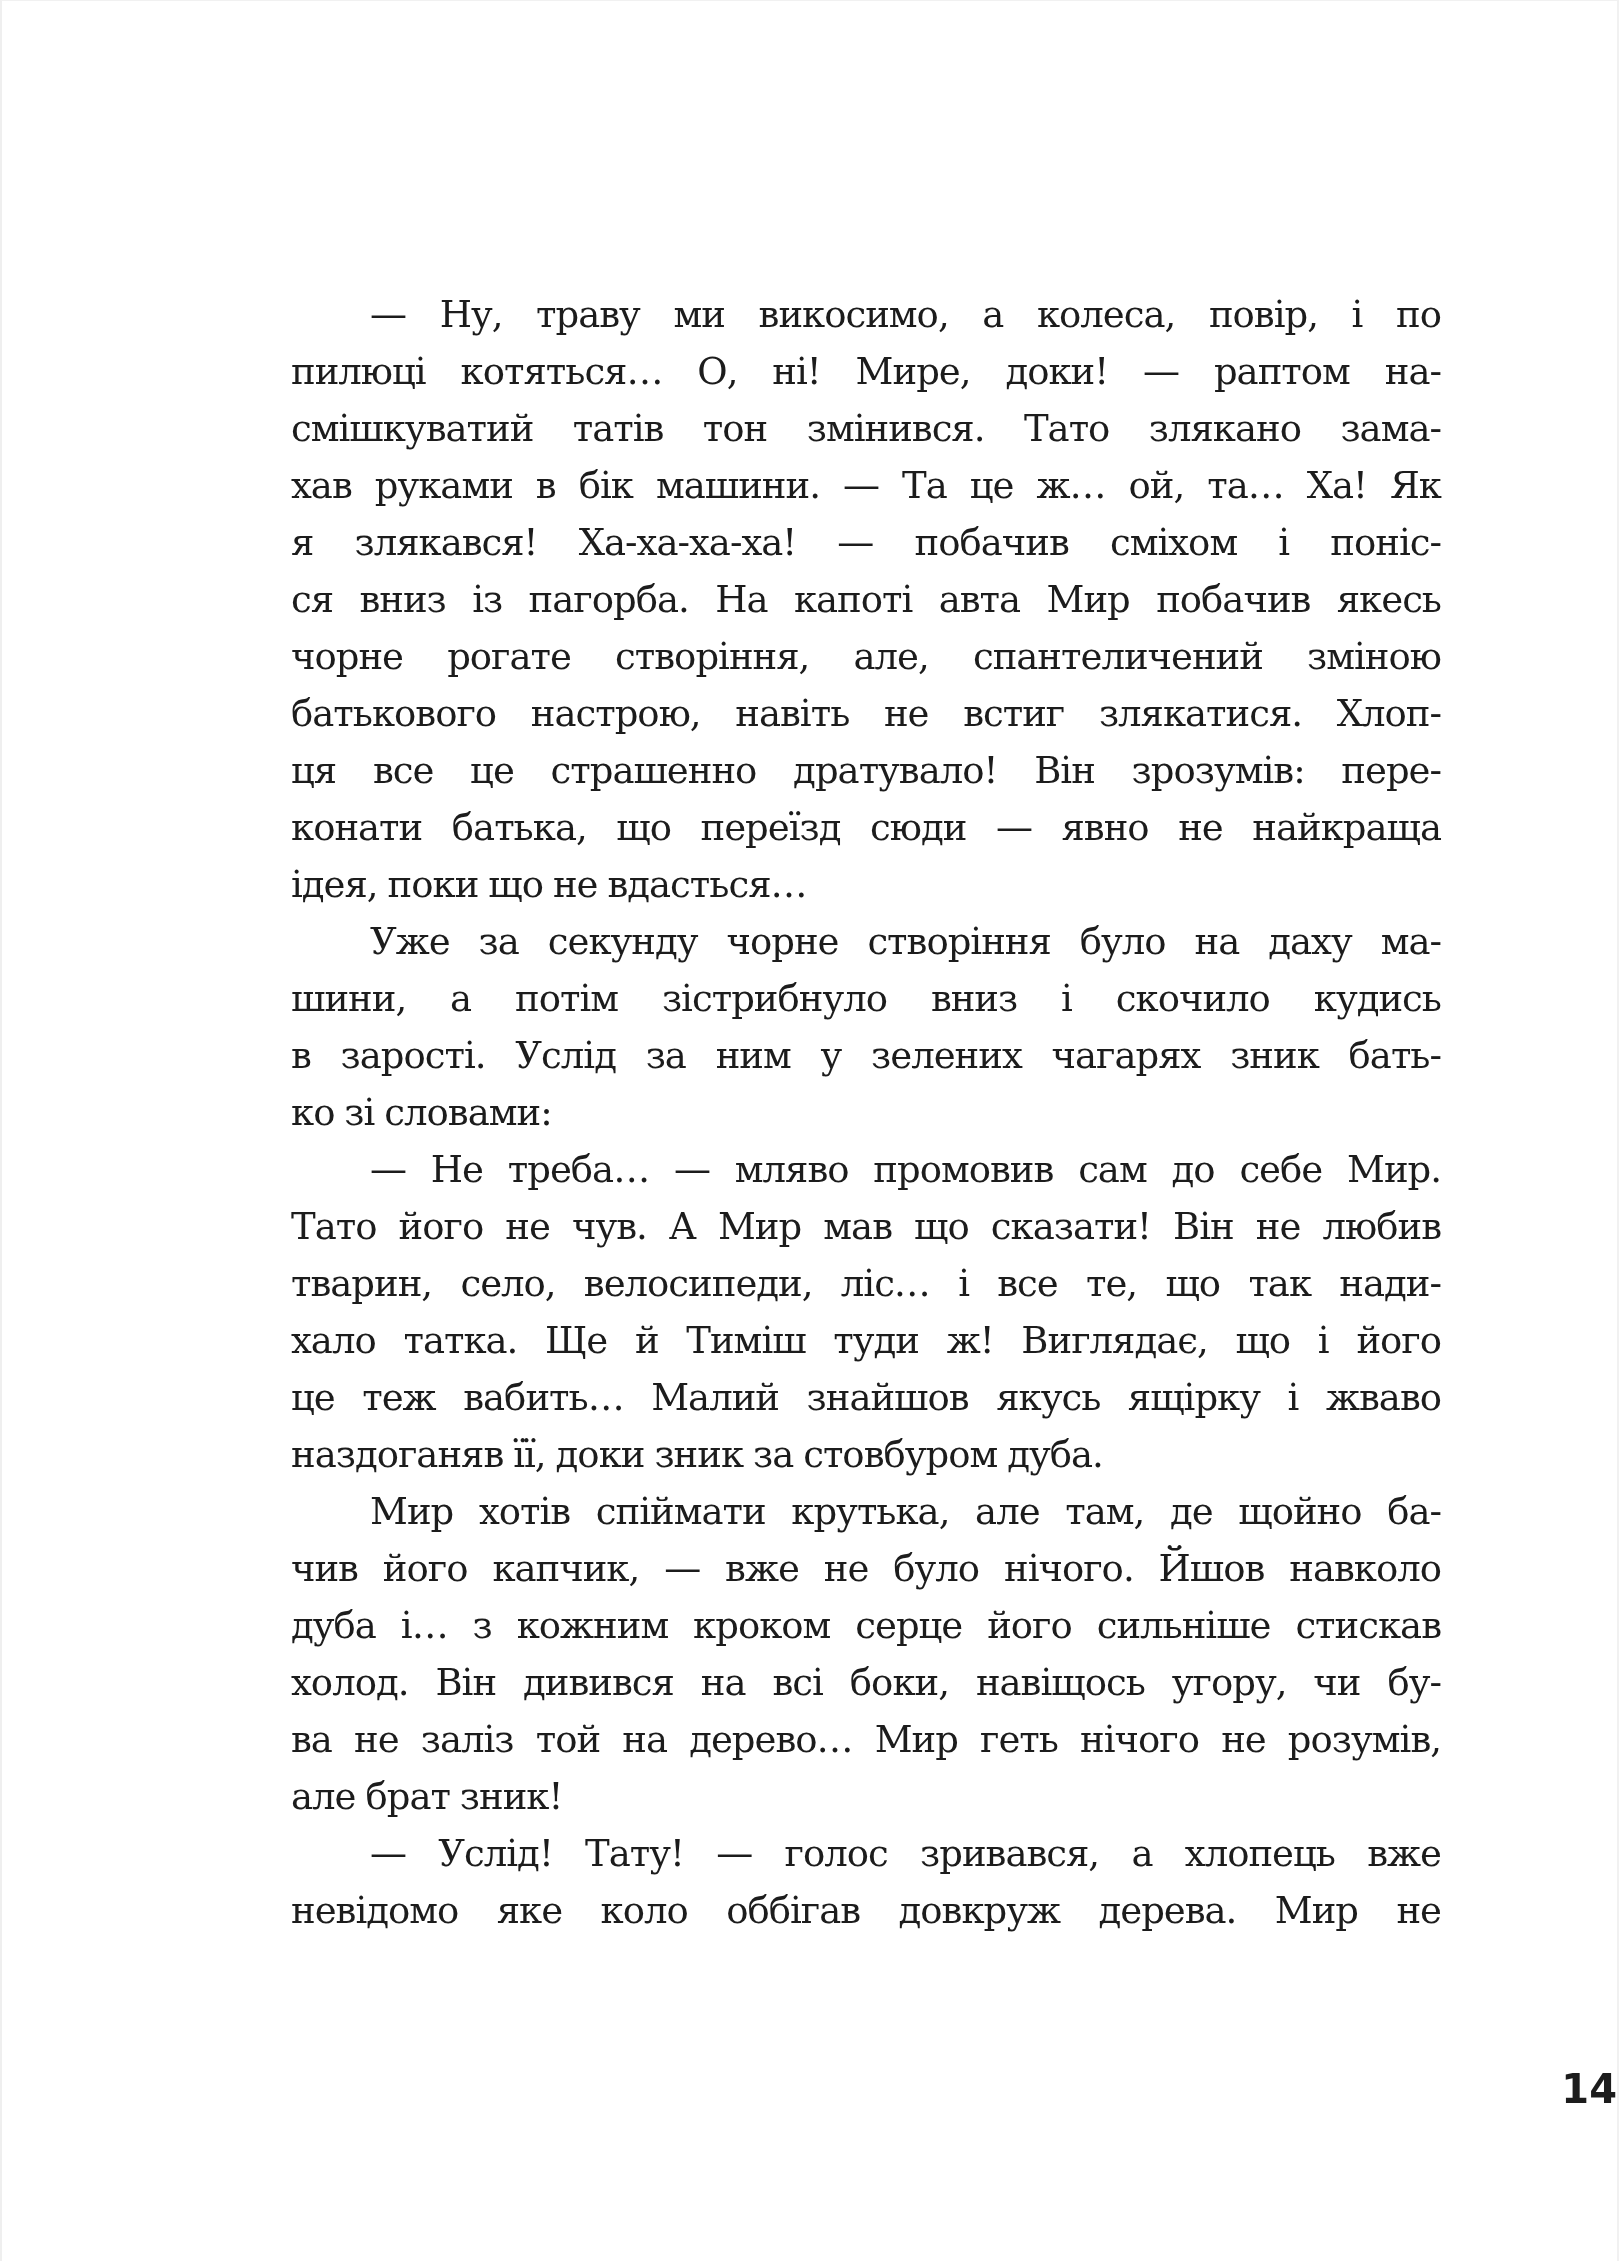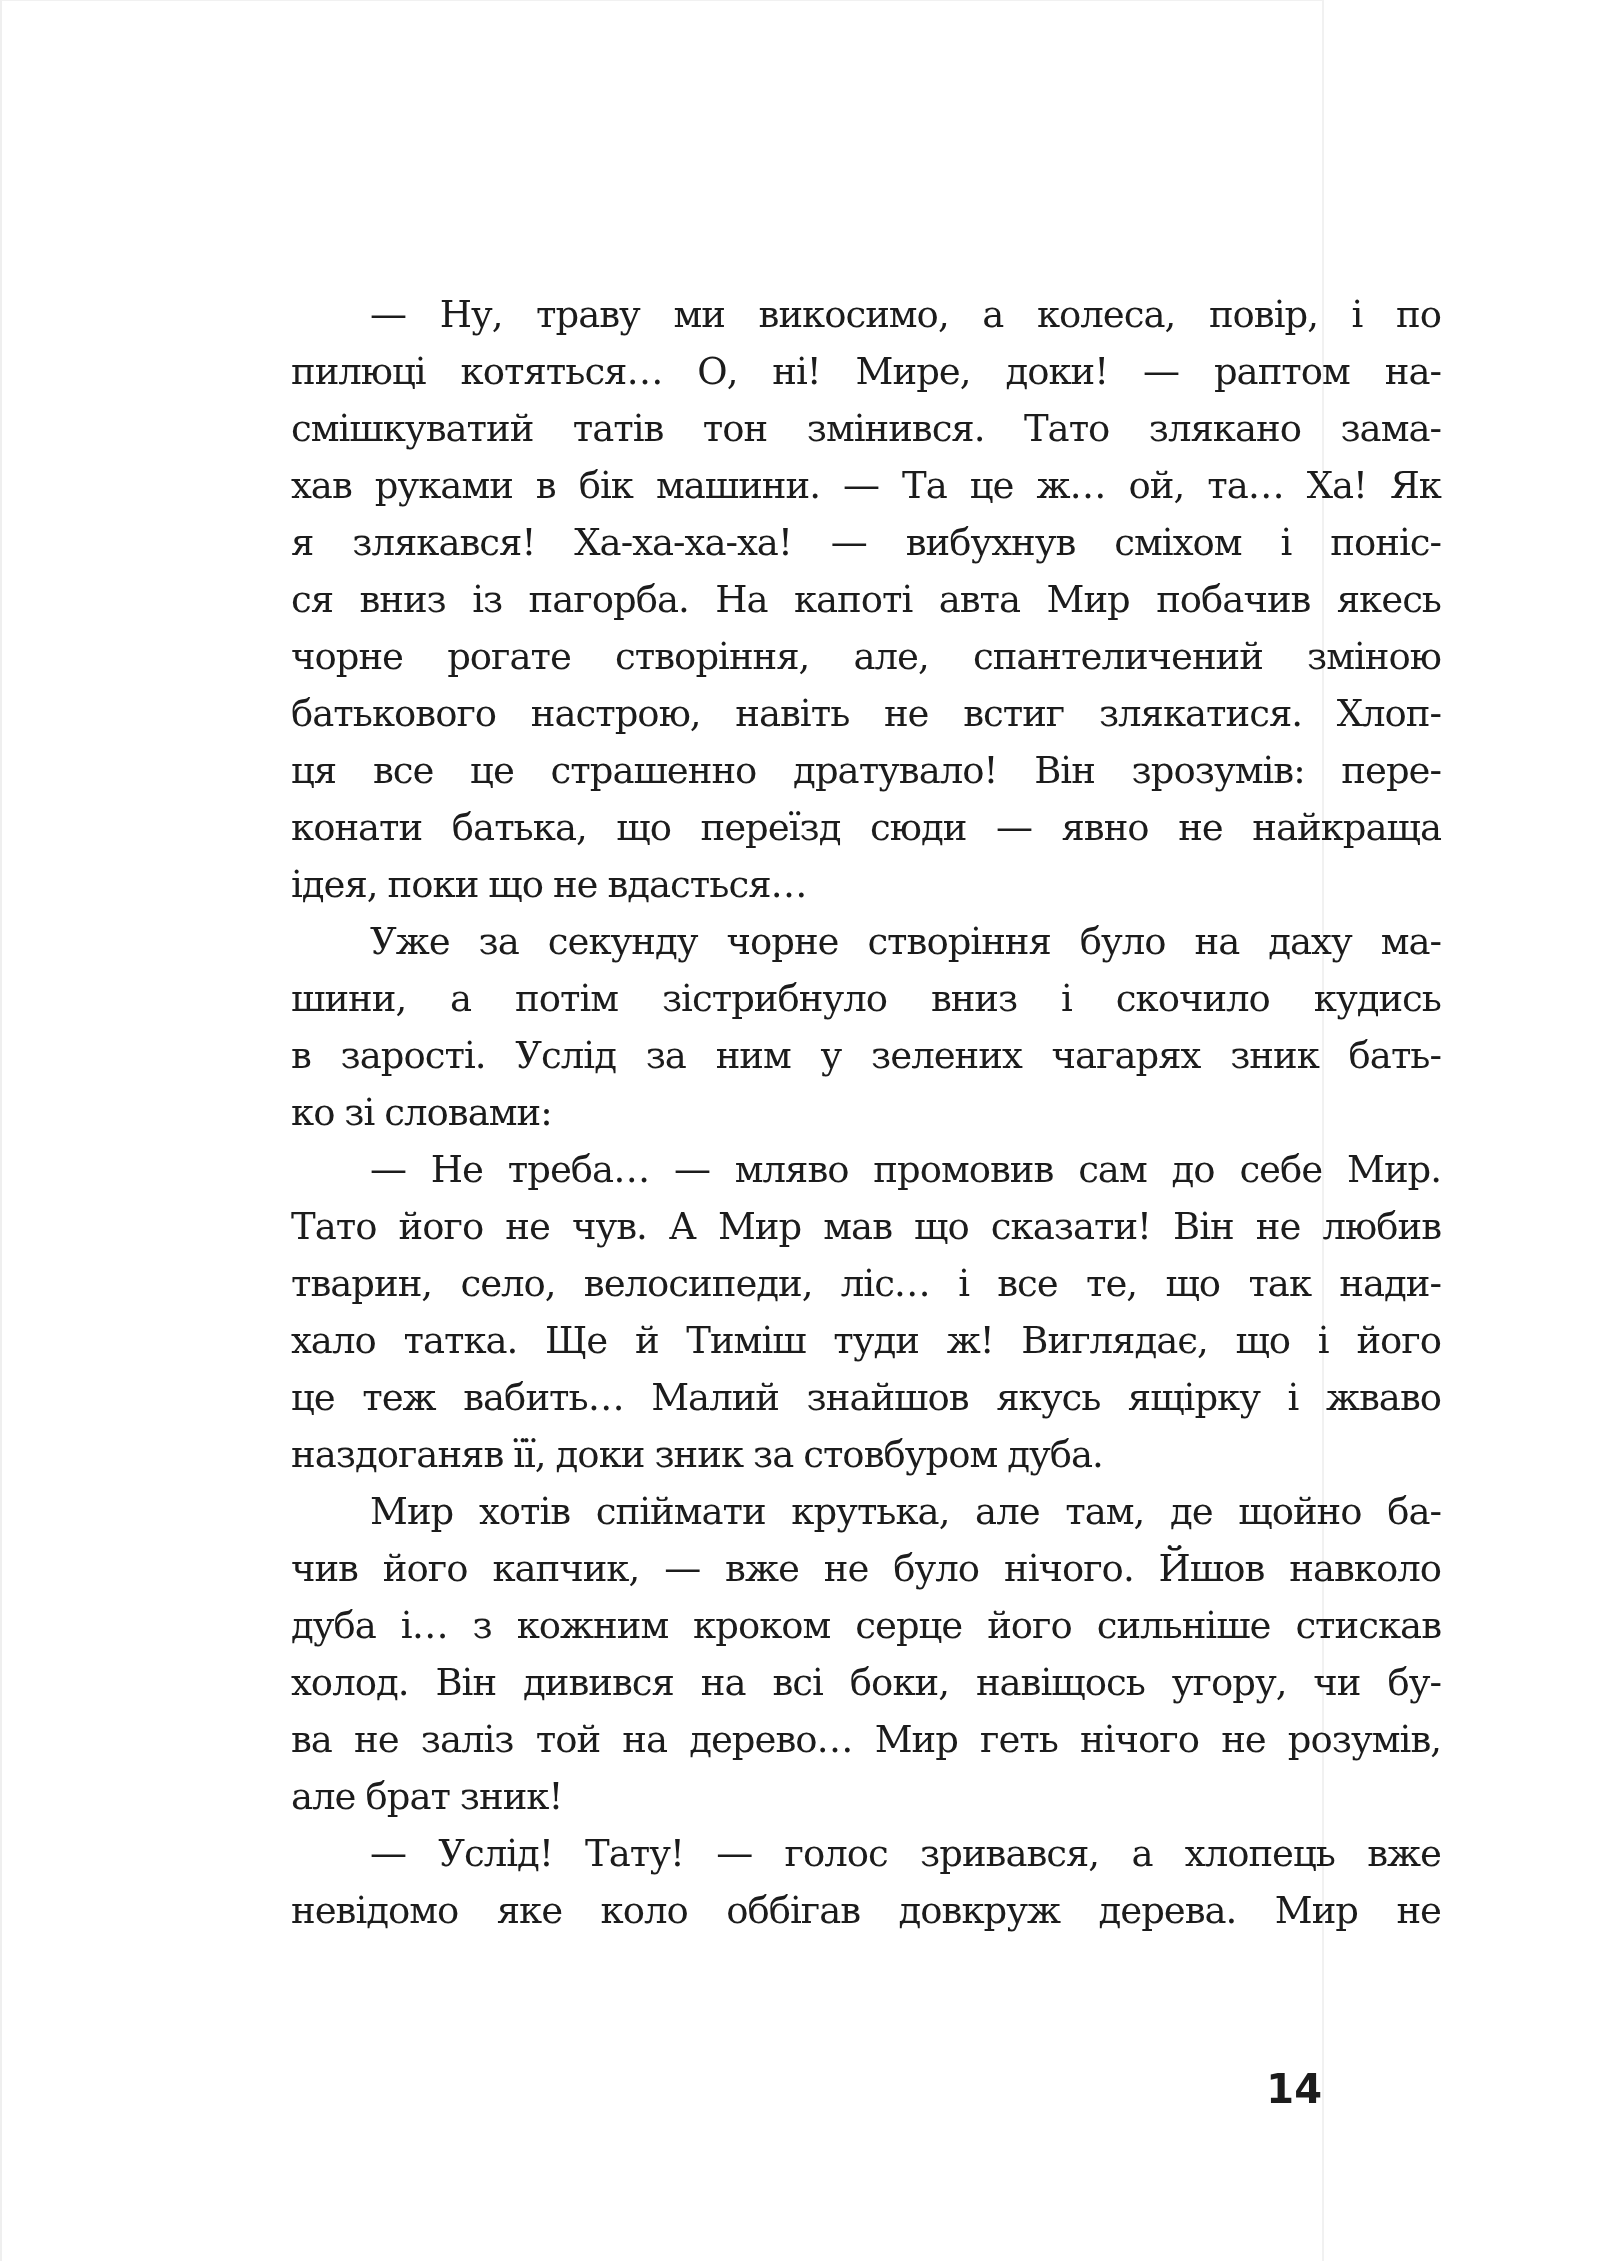--- a/index.html
+++ b/index.html
@@ -9,21 +9,21 @@
     }
     body {
       width: 1619px;
       height: 2261px;
       position: relative;
       overflow: hidden;
     }
     .page {
       position: absolute;
       left: 0; top: 0;
-      width: 1324px;
+      width: 1619px;
       height: 2261px;
       box-sizing: border-box;
       border-left: 2.5px solid #efefef;
       border-top: 1.7px solid #f1f1f1;
       border-right: 2.5px solid #f1f1f1;
       background: #ffffff;
     }
     .text-block {
       position: absolute;
       left: 289px;
@@ -68,21 +68,21 @@
 <body>
 
 <div class="page">
   <div class="text-block">
 
     <div>
       <span class="line indent">— Ну, траву ми викосимо, а колеса, повір, і по</span>
       <span class="line">пилюці котяться… О, ні! Мире, доки! — раптом на-</span>
       <span class="line">смішкуватий татів тон змінився. Тато злякано зама-</span>
       <span class="line">хав руками в бік машини. — Та це ж… ой, та… Ха! Як</span>
-      <span class="line">я злякався! Ха-ха-ха-ха! — вибухнув сміхом і поніс-</span>
+      <span class="line">я злякався! Ха-ха-ха-ха! — побачив сміхом і поніс-</span>
       <span class="line">ся вниз із пагорба. На капоті авта Мир побачив якесь</span>
       <span class="line">чорне рогате створіння, але, спантеличений зміною</span>
       <span class="line">батькового настрою, навіть не встиг злякатися. Хлоп-</span>
       <span class="line">ця все це страшенно дратувало! Він зрозумів: пере-</span>
       <span class="line">конати батька, що переїзд сюди — явно не найкраща</span>
       <span class="line last">ідея, поки що не вдасться…</span>
     </div>
 
     <div>
       <span class="line indent">Уже за секунду чорне створіння було на даху ма-</span>

